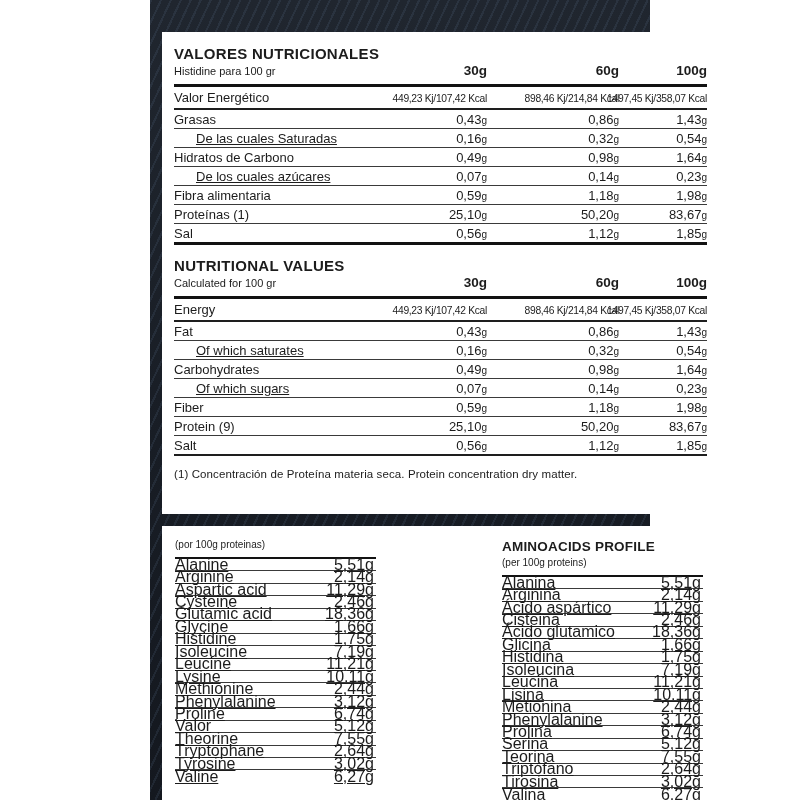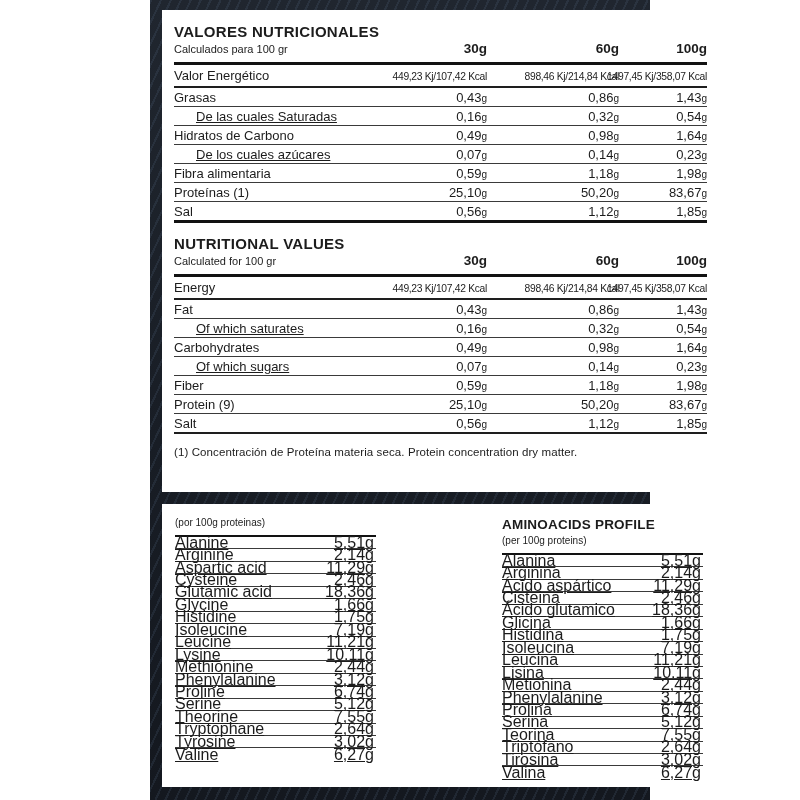--- a/index.html
+++ b/index.html
@@ -23,20 +23,21 @@
   .photo-col{
     position:absolute;left:150px;top:0;width:500px;height:800px;
     background-color:var(--photo-bg);
     background-image:
       repeating-linear-gradient(115deg,var(--photo-stripe) 0px,var(--photo-stripe) 2px,transparent 2px,transparent 9px),
       linear-gradient(180deg,#20262f 0%,#181d25 55%,#14181f 100%);
   }
   .card{
     position:absolute;left:12px;width:556px;background:var(--panel);
     overflow:hidden;
+    margin-top:22px;
   }
   .card-top{top:10px;height:482px;padding:13px 11px 0 12px;}
   .card-bottom{top:504px;height:283px;padding:13px 15px 0 13px;}
 
   
   .ntable{margin-bottom:12px;}
   .n-title{font-size:15px;font-weight:700;letter-spacing:.3px;margin-bottom:1px;}
   .n-grid{display:grid;grid-template-columns:1fr 132px 88px;align-items:baseline;}
   .n-cell1{display:flex;justify-content:space-between;align-items:baseline;min-width:0;}
   .n-val{display:flex;justify-content:flex-end;align-items:flex-end;}
@@ -70,21 +71,21 @@
 </head>
 <body>
 
 <div class="photo-col">
   <div class="card card-top">
     <div id="nutrition-mount">
         <section class="ntable">
           <div class="n-title">VALORES NUTRICIONALES</div>
           <div class="n-grid n-head">
             <div class="n-cell1">
-              <span class="n-sub">Calculados para 100 gr</span>
+              <span class="n-sub">Histidine para 100 gr</span>
               <span class="col-h">30g</span>
             </div>
             <div class="n-val">
               <span class="col-h">60g</span>
             </div>
             <div class="n-val">
               <span class="col-h">100g</span>
             </div>
           </div>
           <div class="rule-thick"></div>
@@ -351,21 +352,21 @@
             </div>
             <div class="a-row">
               <span class="a-name">Phenylalanine</span>
               <span class="a-val">3,12g</span>
             </div>
             <div class="a-row">
               <span class="a-name">Proline</span>
               <span class="a-val">6,74g</span>
             </div>
             <div class="a-row">
-              <span class="a-name">Serine</span>
+              <span class="a-name">Valor</span>
               <span class="a-val">5,12g</span>
             </div>
             <div class="a-row">
               <span class="a-name">Theorine</span>
               <span class="a-val">7,55g</span>
             </div>
             <div class="a-row">
               <span class="a-name">Tryptophane</span>
               <span class="a-val">2,64g</span>
             </div>

